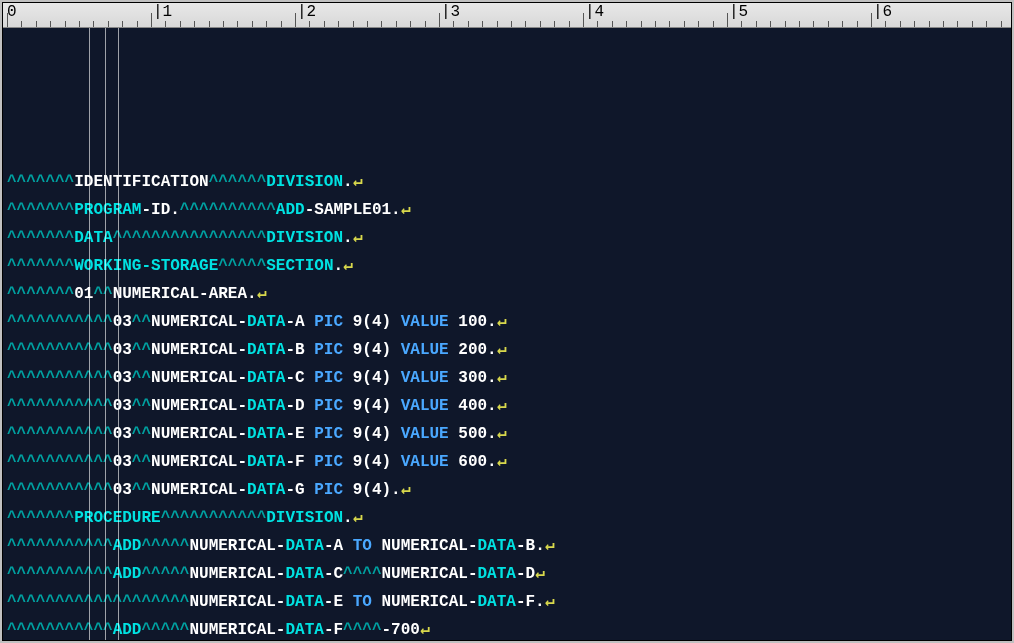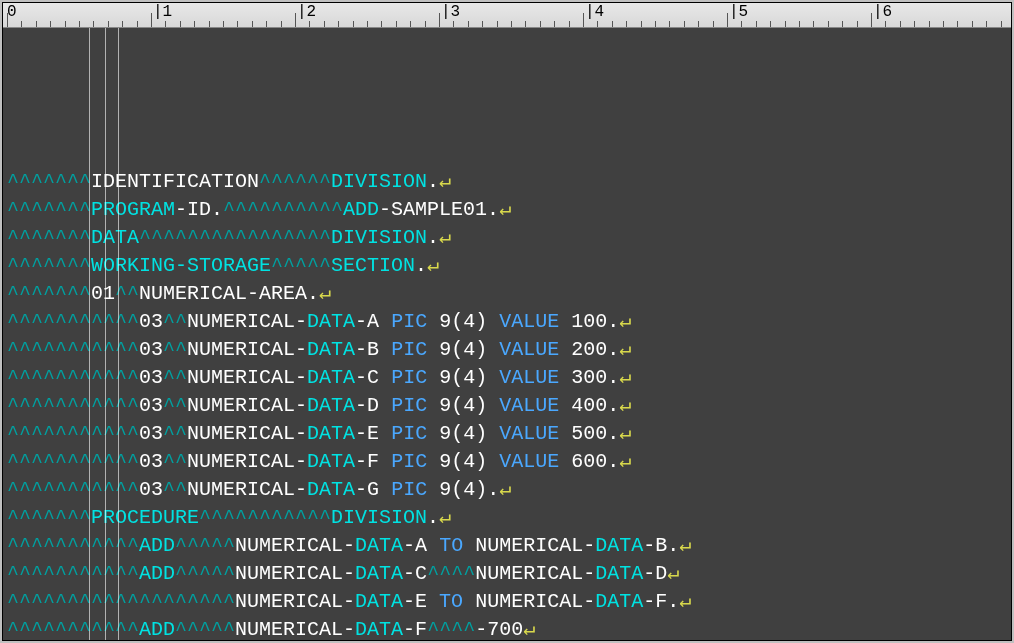--- a/index.html
+++ b/index.html
@@ -35,26 +35,27 @@
     position: absolute;
     top: 0;
     font-size: 16px;
     color: #000;
     transform: translateX(2px);
     font-family: "Courier New", monospace;
   }
   .editor {
     position: absolute;
     left: 0; top: 25px; right: 0; bottom: 0;
-    background: #404040;
-    font-size: 20px;
+    background: #0f172a;
+    font-size: 16px;
     line-height: 28px;
     letter-spacing: 0px;
     white-space: pre;
     overflow: hidden;
+    font-weight: bold;
   }
   .margin {
     position: absolute;
     top: 0; bottom: 0;
     background: #fff;
     width: 1px;
   }
   .margin.m1 { left: 86px; opacity: .6;}
   .margin.m2 { left: 102px; opacity: .6;}
   .margin.m3 { left: 115px; opacity: .6;}

